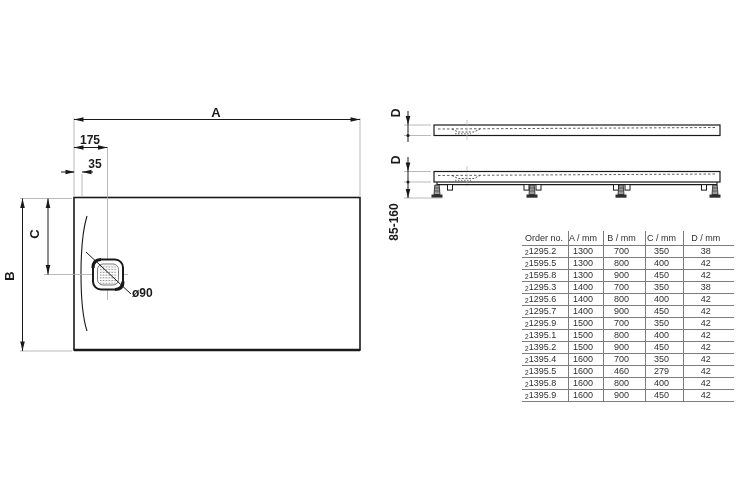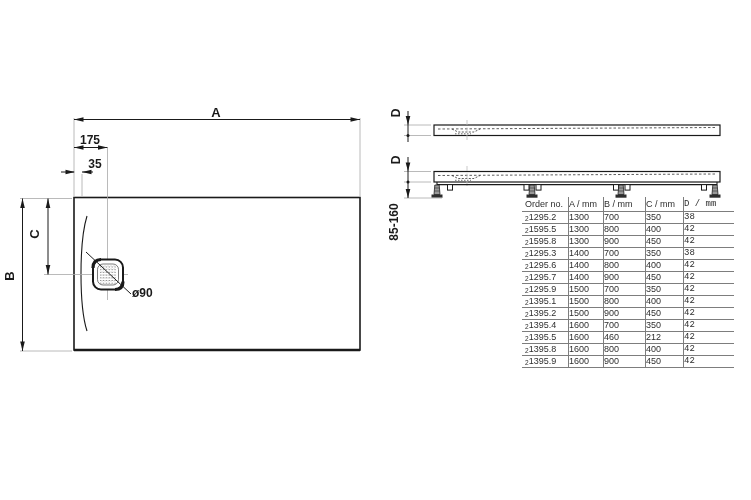--- a/index.html
+++ b/index.html
@@ -3,29 +3,29 @@
 <meta charset="utf-8">
 <style>
   html,body{margin:0;padding:0;background:#fff;}
   .canvas{position:relative;width:751px;height:500px;background:#fff;overflow:hidden;
           font-family:"Liberation Sans",sans-serif;}
   svg{position:absolute;left:0;top:0;}
   svg text{font-family:"Liberation Sans","DejaVu Sans",sans-serif;fill:#1a1a1a;font-weight:bold;}
   .dimtext-lg{font-size:13px;}
   .dimtext{font-size:12px;}
 
-  table.spec{position:absolute;left:522px;top:197px;border-collapse:collapse;
+  table.spec{position:absolute;left:522px;top:231px;border-collapse:collapse;
              font-size:9px;color:#2e2e2e;table-layout:fixed;}
   table.spec th,table.spec td{border-right:1px solid #7d7d7d;border-bottom:1px solid #7d7d7d;
              padding:0;height:11px;line-height:11px;font-weight:normal;white-space:nowrap;
              overflow:hidden;}
   table.spec th{height:14px;line-height:14px;}
-  table.spec th:last-child,table.spec td:last-child{border-right:none;font-family:Liberation Mono, monospace;}
+  table.spec th:last-child,table.spec td:last-child{border-right:none;}
   table.spec .ord{text-align:left;padding-left:3px;width:43px;}
-  table.spec .num{text-align:left;padding-right:6px;}
+  table.spec .num{text-align:center;padding-right:6px;}
   table.spec col.c1{width:46px}
   table.spec col.c2{width:35px}
   table.spec col.c3{width:42px}
   table.spec col.c4{width:38px}
   table.spec col.c5{width:50px}
   .ord-prefix{font-size:6.5px;position:relative;top:0.5px;}
 </style>
 </head>
 <body>
 
@@ -268,21 +268,21 @@
           <td class="ord"><span class="ord-prefix">2</span>1395.4</td>
           <td class="num">1600</td>
           <td class="num">700</td>
           <td class="num">350</td>
           <td class="num">42</td>
         </tr>
         <tr>
           <td class="ord"><span class="ord-prefix">2</span>1395.5</td>
           <td class="num">1600</td>
           <td class="num">460</td>
-          <td class="num">212</td>
+          <td class="num">279</td>
           <td class="num">42</td>
         </tr>
         <tr>
           <td class="ord"><span class="ord-prefix">2</span>1395.8</td>
           <td class="num">1600</td>
           <td class="num">800</td>
           <td class="num">400</td>
           <td class="num">42</td>
         </tr>
         <tr>

